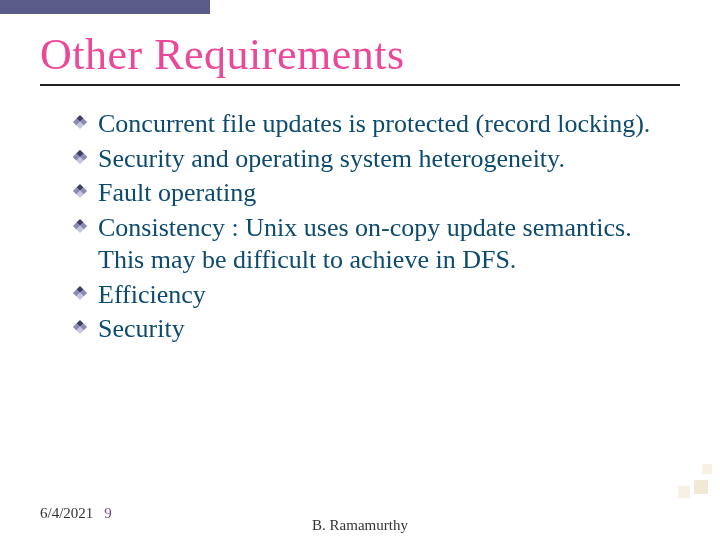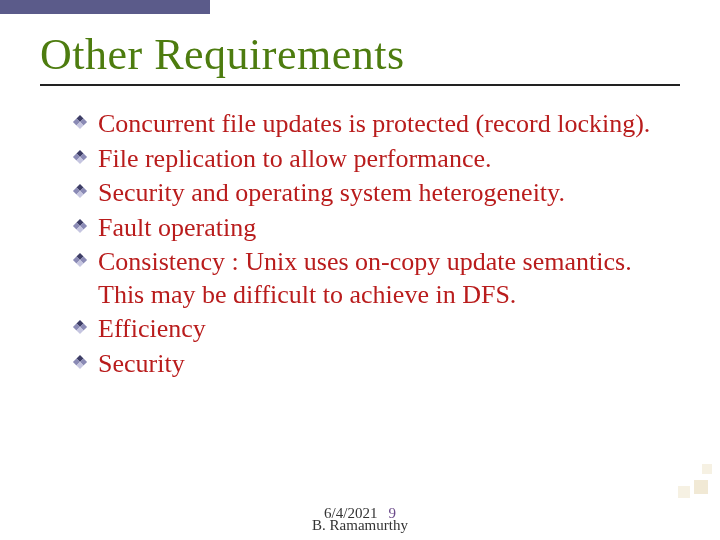--- a/index.html
+++ b/index.html
@@ -17,58 +17,58 @@
     width: 210px;
     height: 14px;
     background: #5b5b8a;
   }
   .slide {
     padding: 32px 40px 0 40px;
   }
   .title {
     font-size: 44px;
     font-weight: 400;
-    color: #4d7c0f;
+    color: #ec4899;
     line-height: 1.05;
     margin-bottom: 6px;
     letter-spacing: 0.5px;
   }
   .rule {
     border: none;
     border-top: 2px solid #222;
     margin: 0 0 22px 0;
   }
   .bullets {
     list-style: none;
     padding-left: 32px;
   }
   .bullets li {
     position: relative;
     font-size: 26px;
-    color: #b91c1c;
+    color: #0c4a6e;
     line-height: 1.25;
     margin-bottom: 2px;
     padding-left: 26px;
   }
   .bullet-icon {
     position: absolute;
     left: 0;
     top: 6px;
     width: 16px;
     height: 16px;
   }
   .bullet-icon svg { display: block; }
   .footer {
     position: absolute;
     bottom: 18px;
     left: 0;
     width: 100%;
     padding: 0 40px;
     display: flex;
-    justify-content: center;
+    justify-content: flex-start;
     align-items: baseline;
     font-size: 15px;
     color: #333;
     gap: 11px;
   }
   .footer-center {
     position: absolute;
     left: 50%;
     transform: translateX(-50%);
     margin-top: 12px;
@@ -111,21 +111,20 @@
       <span class="bullet-icon">
         <svg viewBox="0 0 16 16">
             <g transform="rotate(45 8 8)">
               <rect x="3" y="3" width="5" height="5" fill="#3d3d66"></rect>
               <rect x="8" y="3" width="5" height="5" fill="#8a8ab5"></rect>
               <rect x="3" y="8" width="5" height="5" fill="#8a8ab5"></rect>
               <rect x="8" y="8" width="5" height="5" fill="#c5c5e0"></rect>
             </g>
           </svg>
       </span>
-      <span>File replication to allow performance.</span>
     </li>
     <li>
       <span class="bullet-icon">
         <svg viewBox="0 0 16 16">
             <g transform="rotate(45 8 8)">
               <rect x="3" y="3" width="5" height="5" fill="#3d3d66"></rect>
               <rect x="8" y="3" width="5" height="5" fill="#8a8ab5"></rect>
               <rect x="3" y="8" width="5" height="5" fill="#8a8ab5"></rect>
               <rect x="8" y="8" width="5" height="5" fill="#c5c5e0"></rect>
             </g>

